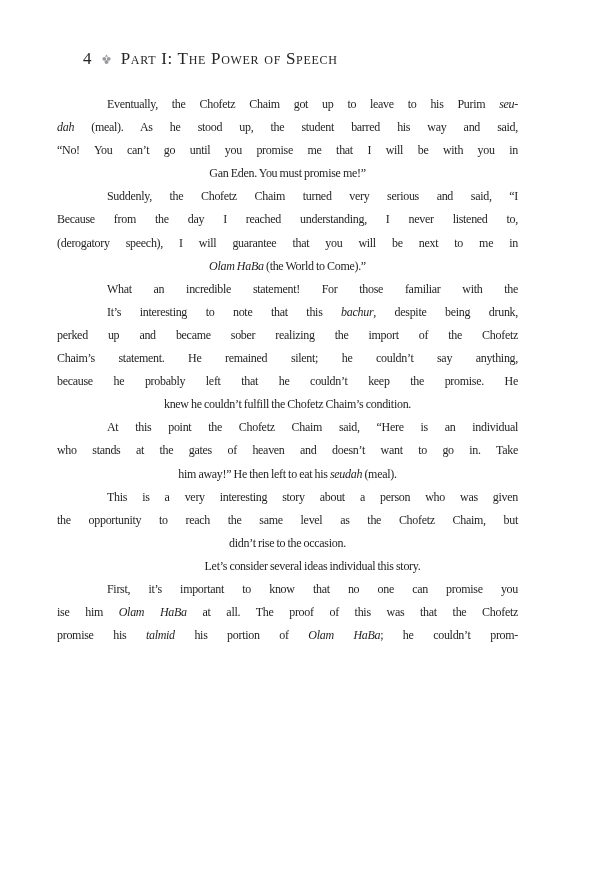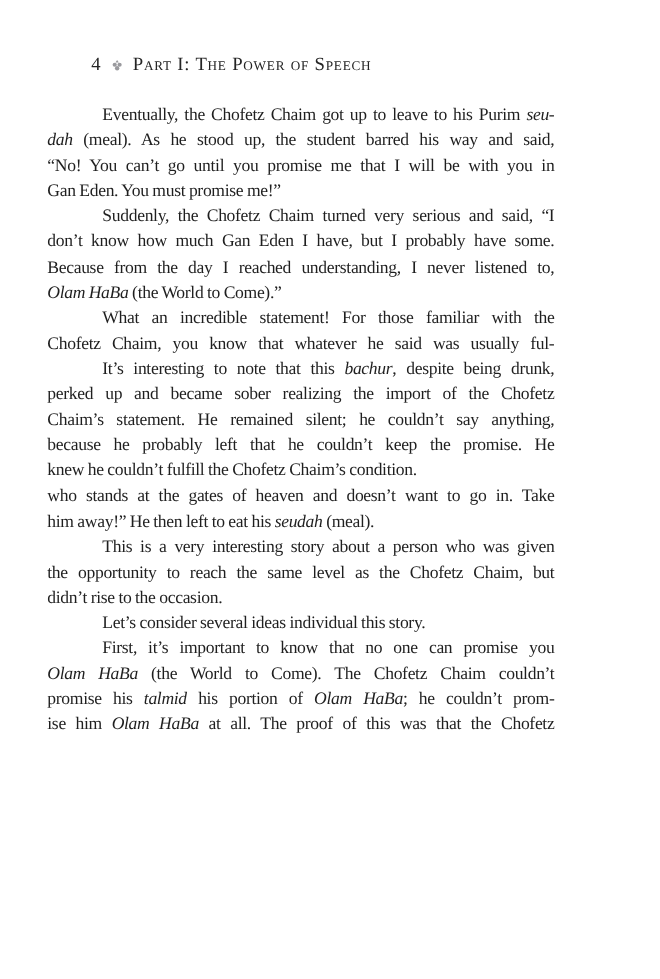--- a/index.html
+++ b/index.html
@@ -28,29 +28,29 @@
   .header-title{
     font-variant:small-caps;
     letter-spacing:0.7px;
   }
   .ornament{
     display:block;
     width:11px;height:11px;
   }
   .body-text{
     position:absolute;
-    left:43px;top:93px;
+    left:57px;top:93px;
     width:461px;
-    font-size:16px;
+    font-size:12px;
     line-height:23.1px;
     letter-spacing:-0.3px;
     word-spacing:-0.4px;
   }
   .line{
-    text-align:left;
+    text-align:center;
     height:23.1px;
     overflow:visible;
   }
   .line.j{
     text-align:justify;
     text-align-last:justify;
   }
   .line.ind{
     padding-left:50px;
   }
@@ -75,35 +75,34 @@
     </span>
     <span class="header-title">Part I: The Power of Speech</span>
   </div>
 
   <div class="body-text">
       <div class="line j ind"><span>Eventually, the Chofetz Chaim got up to leave to his Purim </span><i>seu-</i></div>
       <div class="line j"><i>dah</i><span> (meal). As he stood up, the student barred his way and said,</span></div>
       <div class="line j"><span>“No! You can’t go until you promise me that I will be with you in</span></div>
       <div class="line"><span>Gan Eden. You must promise me!”</span></div>
       <div class="line j ind"><span>Suddenly, the Chofetz Chaim turned very serious and said, “I</span></div>
-      <div class="line j"><span>don’t know how much Gan Eden I have, but I probably have some.</span></div>
       <div class="line j"><span>Because from the day I reached understanding, I never listened to,</span></div>
+      <div class="line j"><span>(derogatory speech), I will guarantee that you will be next to me in</span></div>
       <div class="line"><i>Olam HaBa</i><span> (the World to Come).”</span></div>
       <div class="line j ind"><span>What an incredible statement! For those familiar with the</span></div>
-      <div class="line j"><span>Chofetz Chaim, you know that whatever he said was usually ful-</span></div>
       <div class="line j ind"><span>It’s interesting to note that this </span><i>bachur</i><span>, despite being drunk,</span></div>
       <div class="line j"><span>perked up and became sober realizing the import of the Chofetz</span></div>
       <div class="line j"><span>Chaim’s statement. He remained silent; he couldn’t say anything,</span></div>
       <div class="line j"><span>because he probably left that he couldn’t keep the promise. He</span></div>
       <div class="line"><span>knew he couldn’t fulfill the Chofetz Chaim’s condition.</span></div>
+      <div class="line j ind"><span>At this point the Chofetz Chaim said, “Here is an individual</span></div>
       <div class="line j"><span>who stands at the gates of heaven and doesn’t want to go in. Take</span></div>
       <div class="line"><span>him away!” He then left to eat his </span><i>seudah</i><span> (meal).</span></div>
       <div class="line j ind"><span>This is a very interesting story about a person who was given</span></div>
       <div class="line j"><span>the opportunity to reach the same level as the Chofetz Chaim, but</span></div>
       <div class="line"><span>didn’t rise to the occasion.</span></div>
       <div class="line ind"><span>Let’s consider several ideas individual this story.</span></div>
       <div class="line j ind"><span>First, it’s important to know that no one can promise you</span></div>
-      <div class="line j"><i>Olam HaBa</i><span> (the World to Come). The Chofetz Chaim couldn’t</span></div>
+      <div class="line j"><span>ise him </span><i>Olam HaBa</i><span> at all. The proof of this was that the Chofetz</span></div>
       <div class="line j"><span>promise his </span><i>talmid</i><span> his portion of </span><i>Olam HaBa</i><span>; he couldn’t prom-</span></div>
-      <div class="line j"><span>ise him </span><i>Olam HaBa</i><span> at all. The proof of this was that the Chofetz</span></div>
     </div>
 
 </div>
 
 </body></html>

